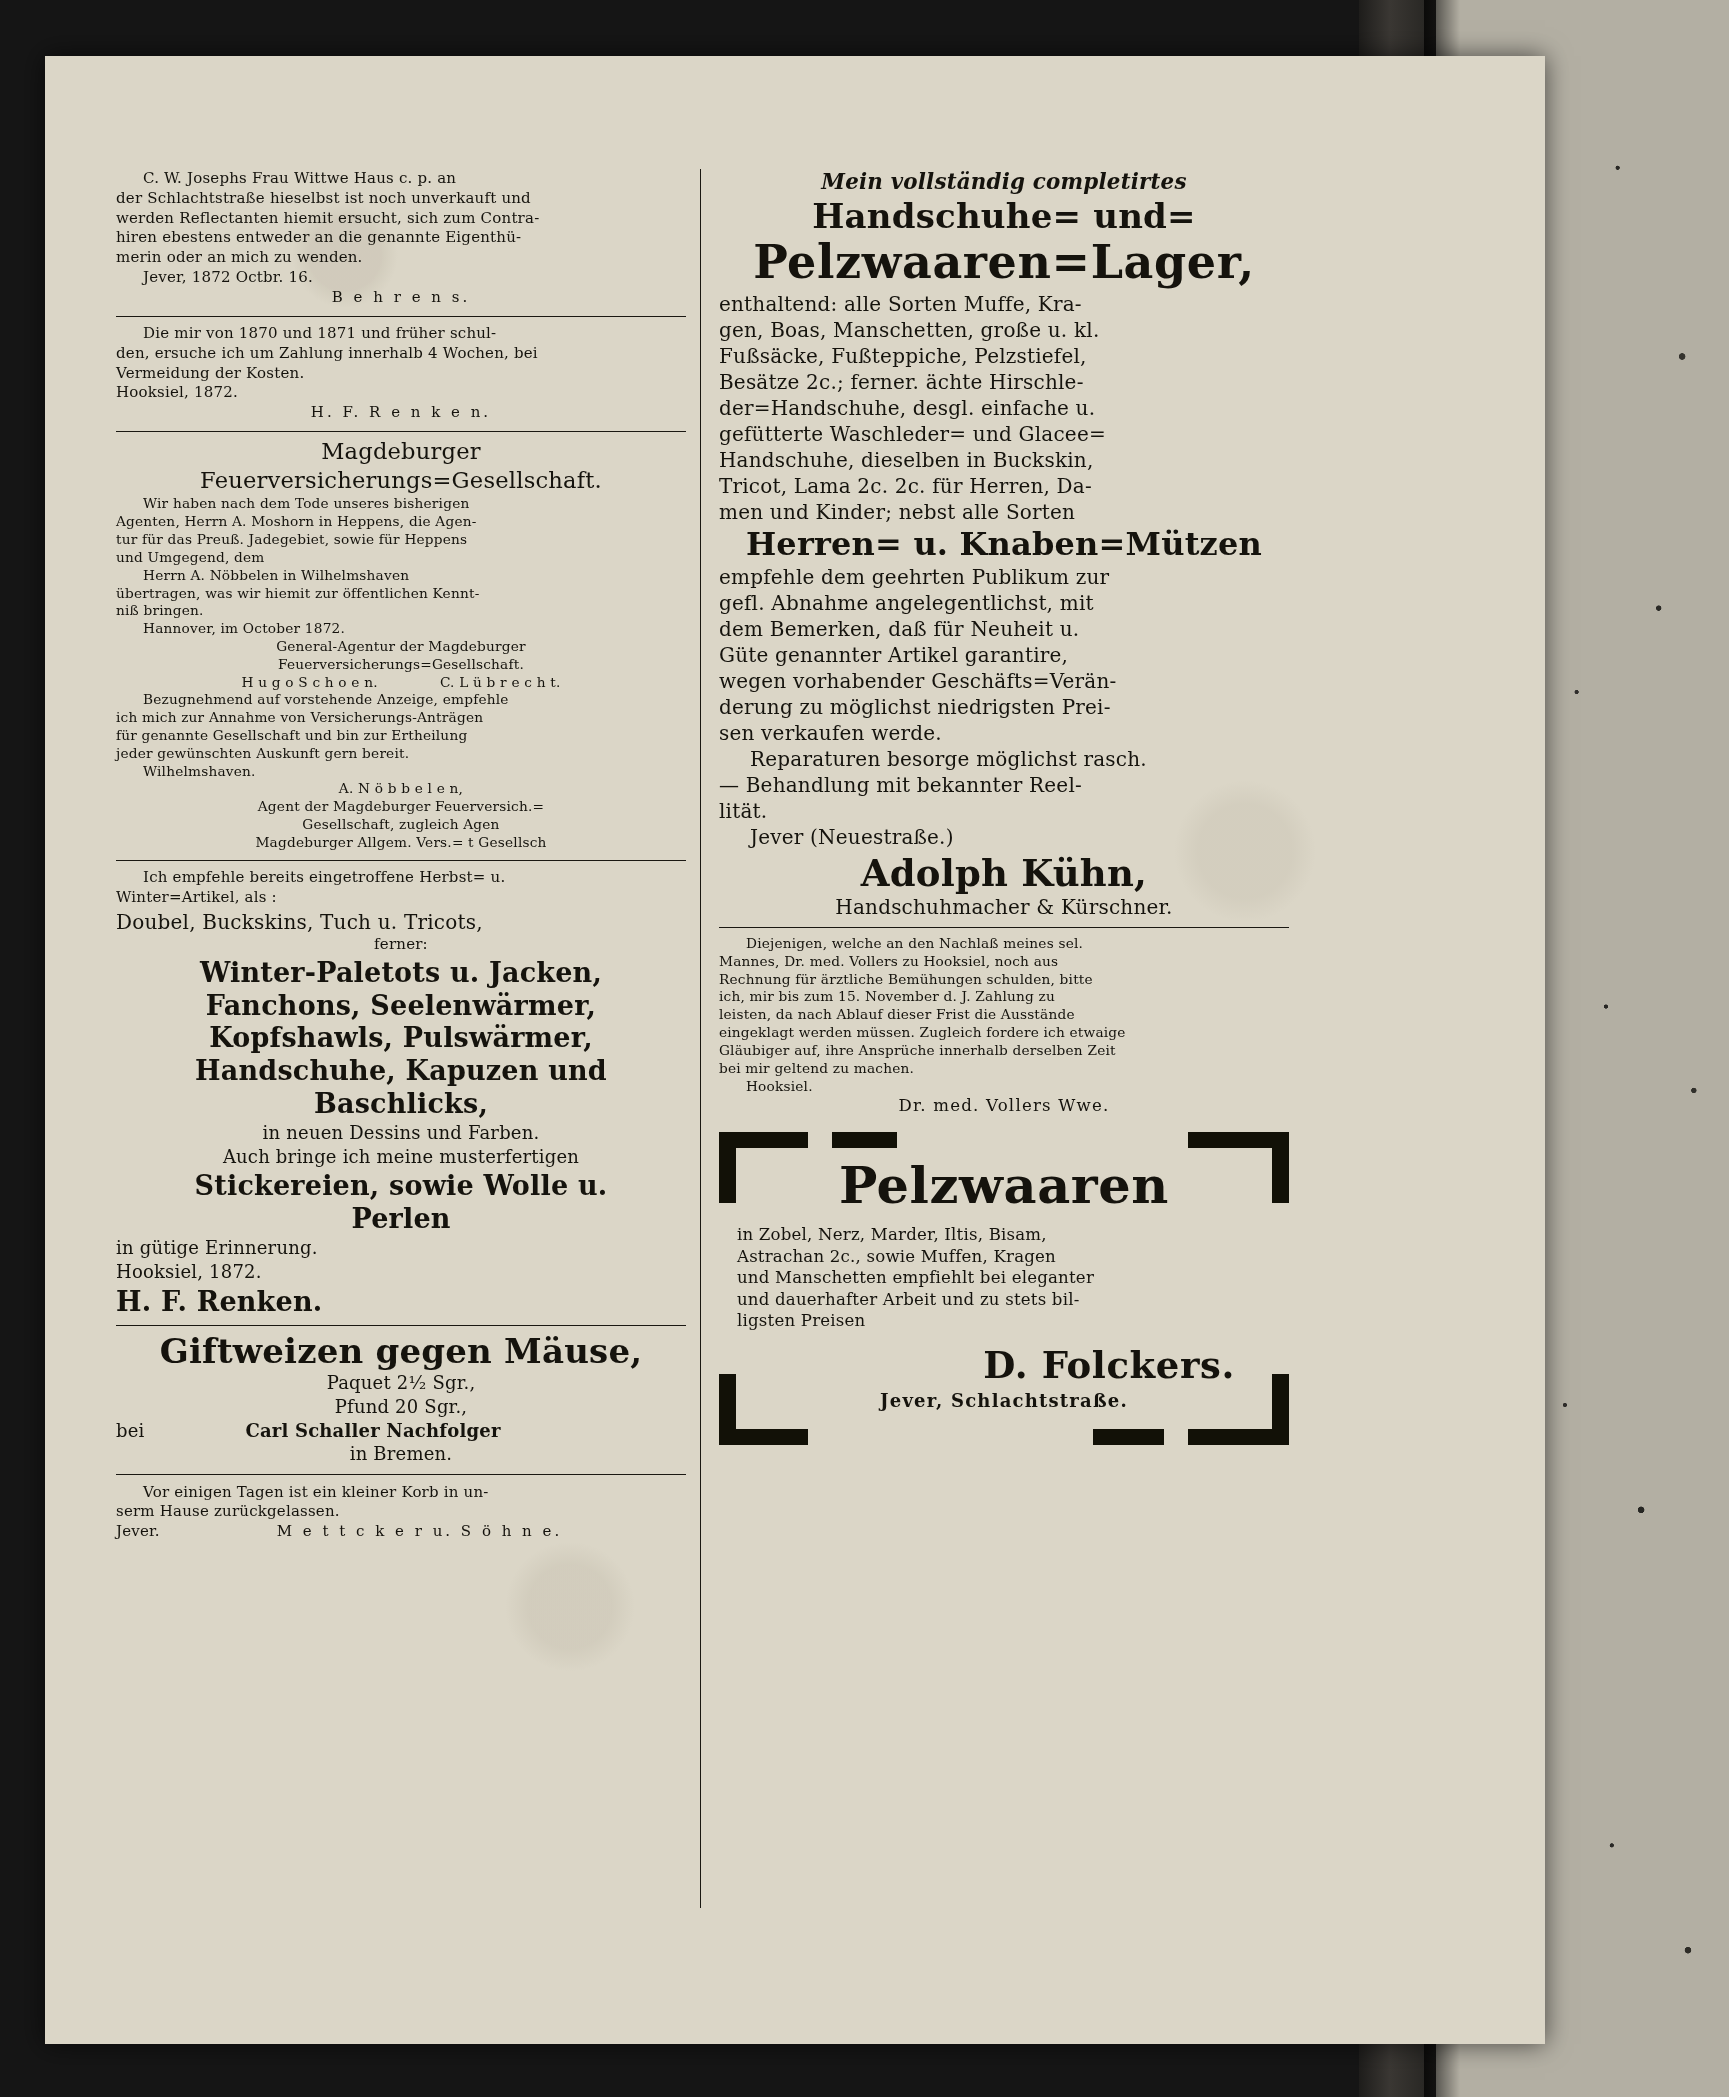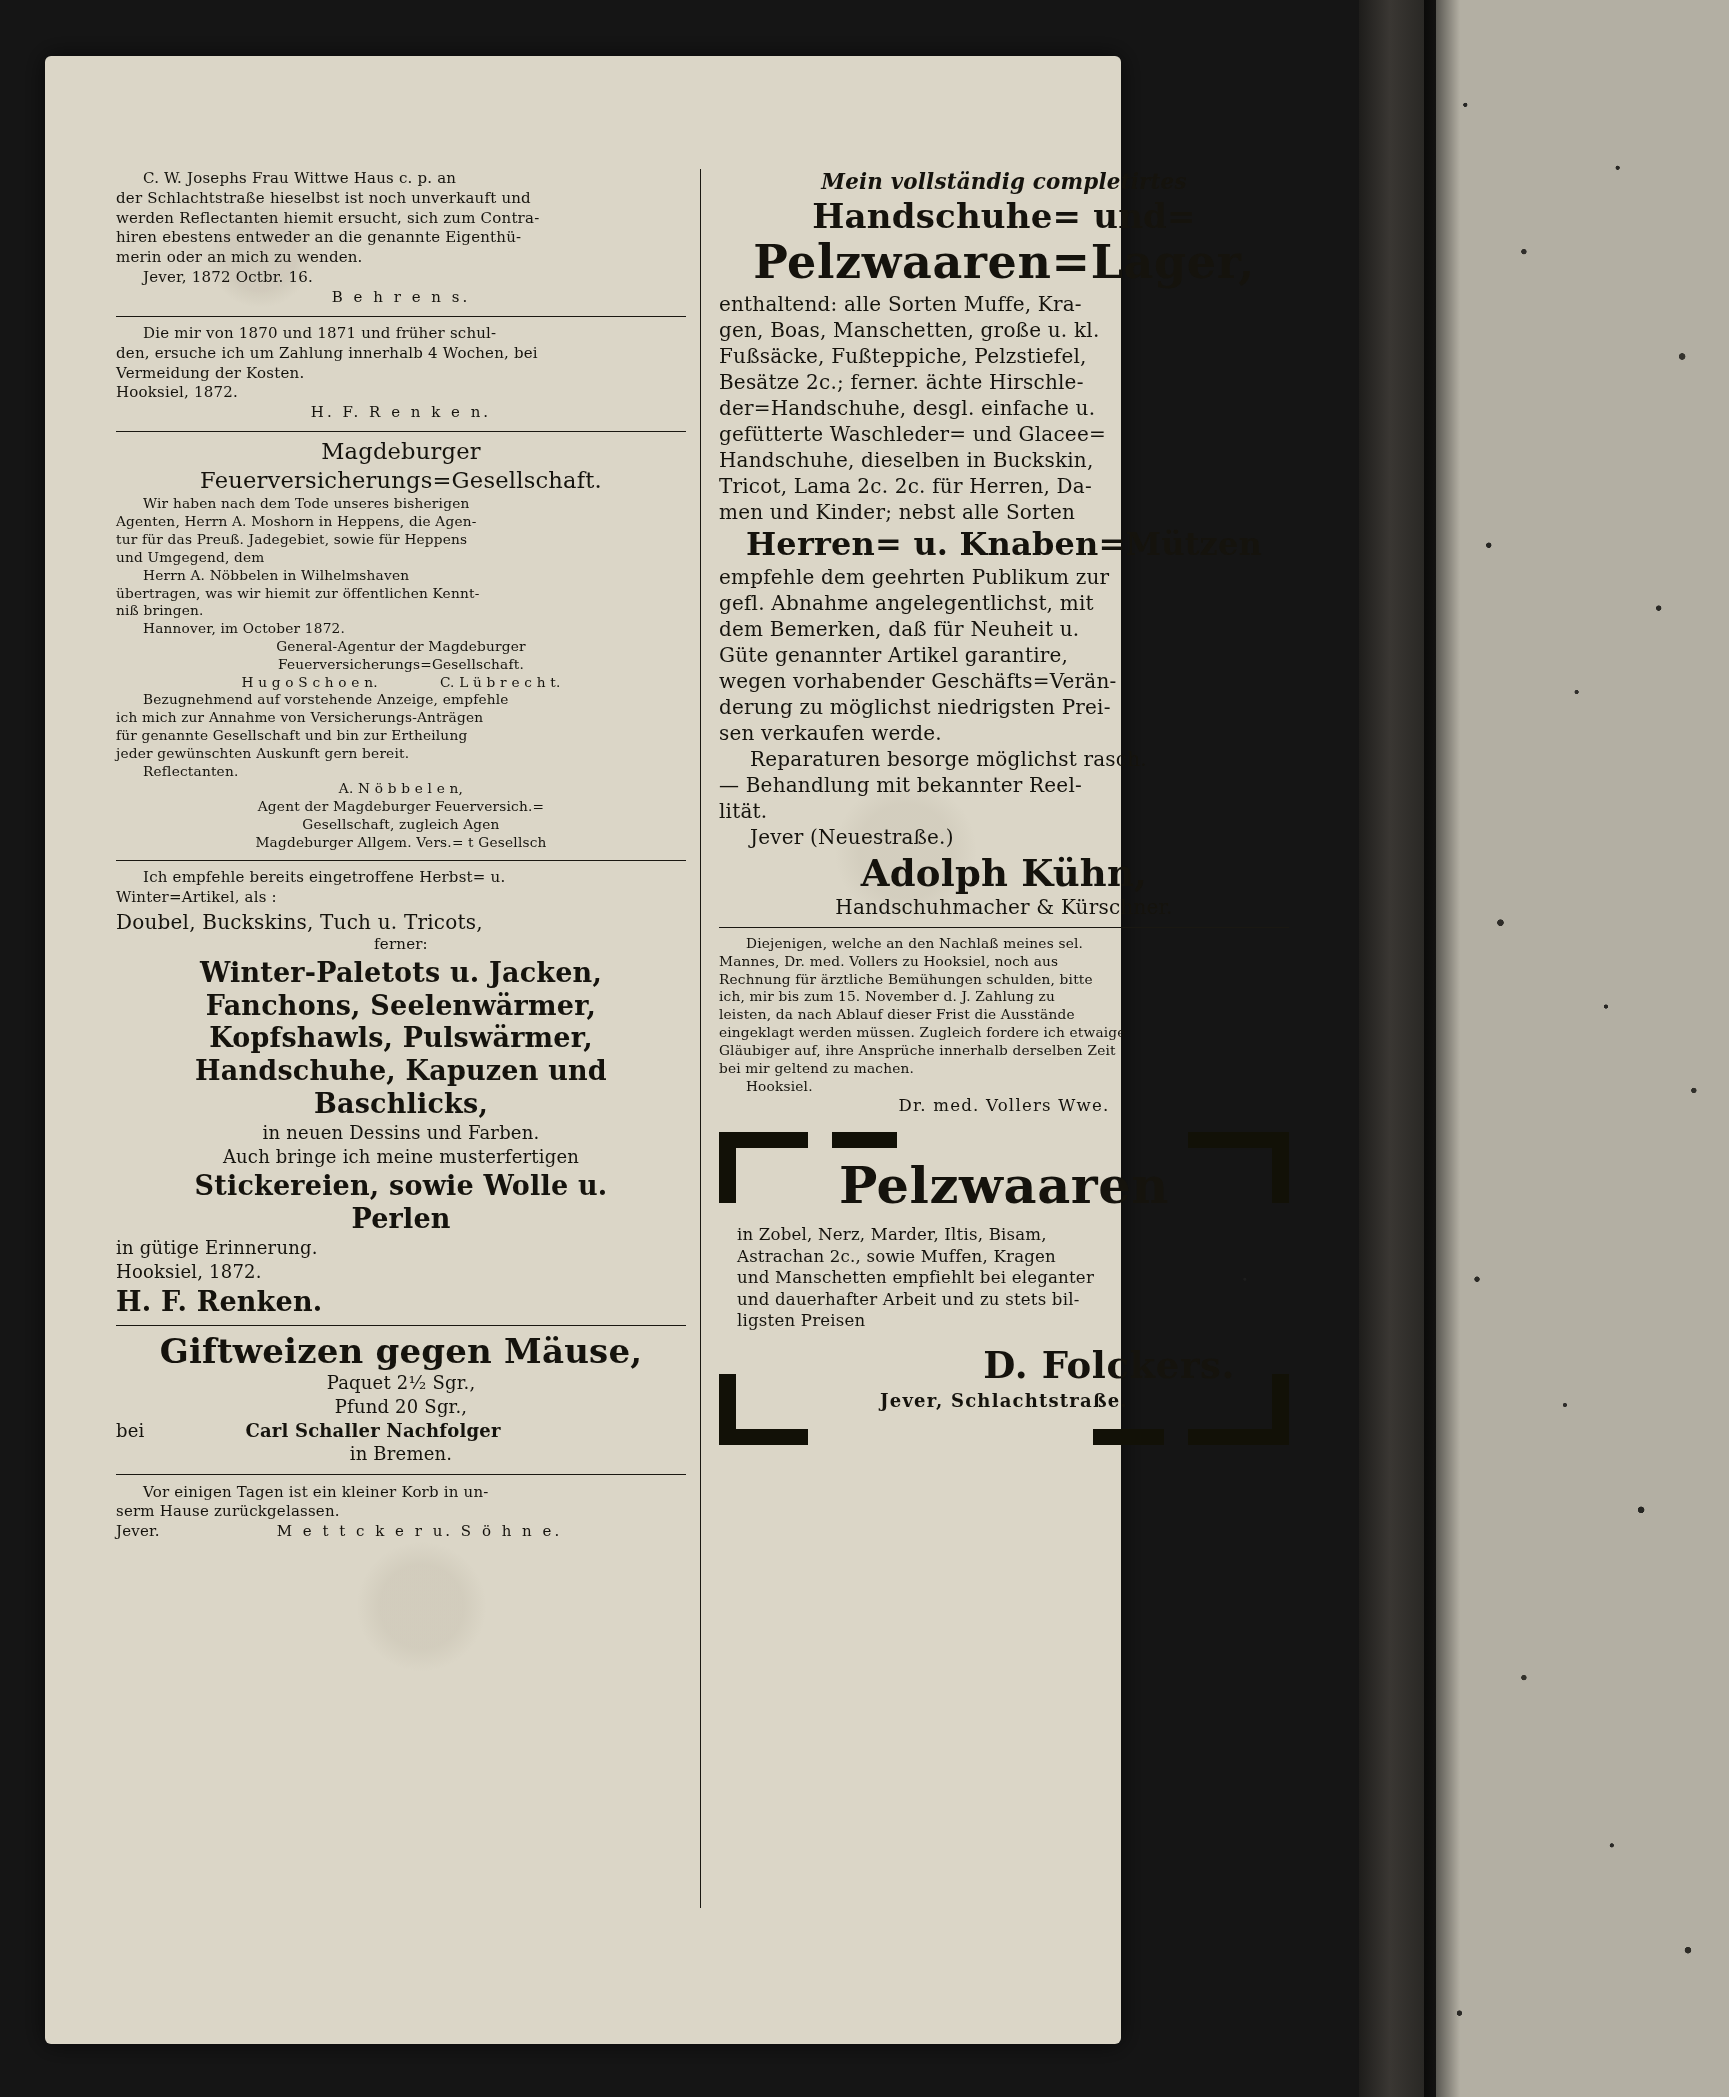--- a/index.html
+++ b/index.html
@@ -71,30 +71,29 @@
     width: 36px;
     height: 2097px;
     background: linear-gradient(to right, rgba(0,0,0,0.75), rgba(0,0,0,0));
   }
 
   
   .page {
     position: absolute;
     top: 56px;
     left: 45px;
-    width: 1076px;
+    width: 1500px;
     height: 1988px;
     background: #d9d4c6;
     background-image:
       radial-gradient(circle at 20% 10%, rgba(120,110,90,0.10) 0 36px, transparent 53px),
       radial-gradient(circle at 80% 40%, rgba(120,110,90,0.08) 0 47px, transparent 71px),
       radial-gradient(circle at 35% 78%, rgba(120,110,90,0.09) 0 42px, transparent 65px);
     box-shadow: 0 0 24px rgba(0,0,0,0.6);
     color: #17150f;
-    border-radius: 6px;
   }
   .page-inner {
     position: absolute;
     top: 113px;
     left: 71px;
     width: 1184px;
     height: 1798px;
     display: flex;
   }
   .col {
@@ -297,21 +296,21 @@
         <p class="fr sm center">Feuerversicherungs=Gesellschaft.</p>
         <p class="fr sm center">
           <span>H u g o  S c h o e n.</span>
           <span style="display:inline-block;width:53px"></span>
           <span>C. L ü b r e c h t.</span>
         </p>
         <p class="fr sm indent">Bezugnehmend auf vorstehende Anzeige, empfehle</p>
         <p class="fr sm">ich mich zur Annahme von Versicherungs-Anträgen</p>
         <p class="fr sm">für genannte Gesellschaft und bin zur Ertheilung</p>
         <p class="fr sm">jeder gewünschten Auskunft gern bereit.</p>
-        <p class="fr sm indent">Reflectanten.</p>
+        <p class="fr sm indent">Wilhelmshaven.</p>
         <p class="fr sm center">A. N ö b b e l e n,</p>
         <p class="fr sm center">Agent der Magdeburger Feuerversich.=</p>
         <p class="fr sm center">Gesellschaft, zugleich Agen</p>
         <p class="fr sm center">Magdeburger Allgem. Vers.=  t Gesellsch</p>
       </div>
 
       <hr class="sep">
 
       <div class="ad">
         <p class="fr body-txt indent">Ich empfehle bereits eingetroffene Herbst= u.</p>

